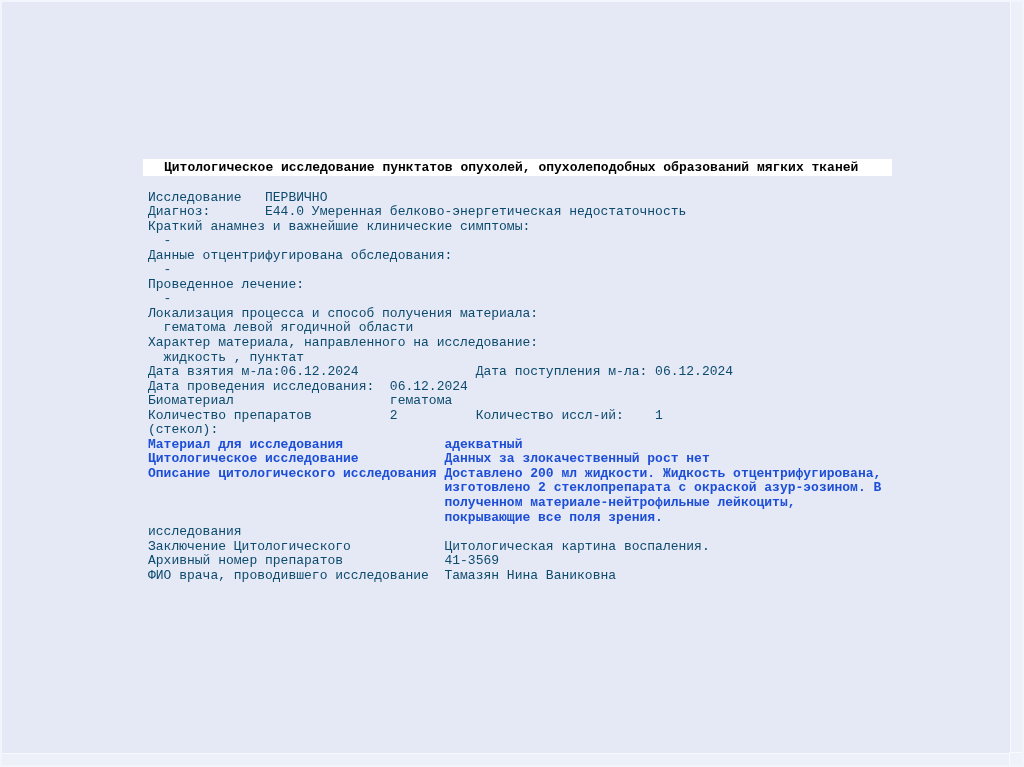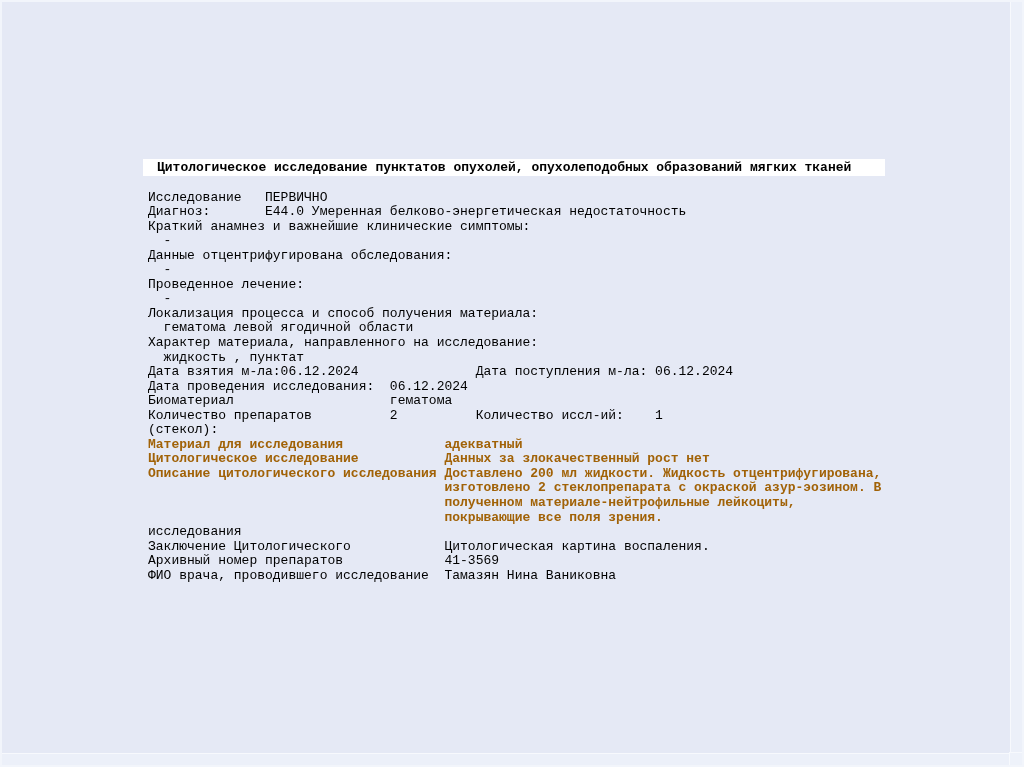--- a/index.html
+++ b/index.html
@@ -18,35 +18,35 @@
   .report {
     position: absolute;
     left: 143px;
     top: 159px;
   }
   .title-bar {
     width: 728px;
     background: #ffffff;
     font: bold 13px/17px "Liberation Mono", "DejaVu Sans Mono", monospace;
     color: #000000;
-    padding-left: 14px;
+    padding-left: 21px;
     white-space: pre;
   }
   .lines {
     padding-left: 5px;
   }
   .line {
     font: 13px/14.55px "Liberation Mono", "DejaVu Sans Mono", monospace;
-    color: #000000;
+    color: #0c4a6e;
     white-space: pre;
     min-height: 14.55px;
   }
   .line.b {
     font-weight: bold;
-    color: #a16207;
+    color: #1d4ed8;
   }
   .hscroll-track {
     position: absolute;
     left: 2px;
     right: 14px;
     bottom: 2px;
     height: 11px;
     background: #ecf0f9;
     border-top: 1px solid #f7f9fd;
   }

